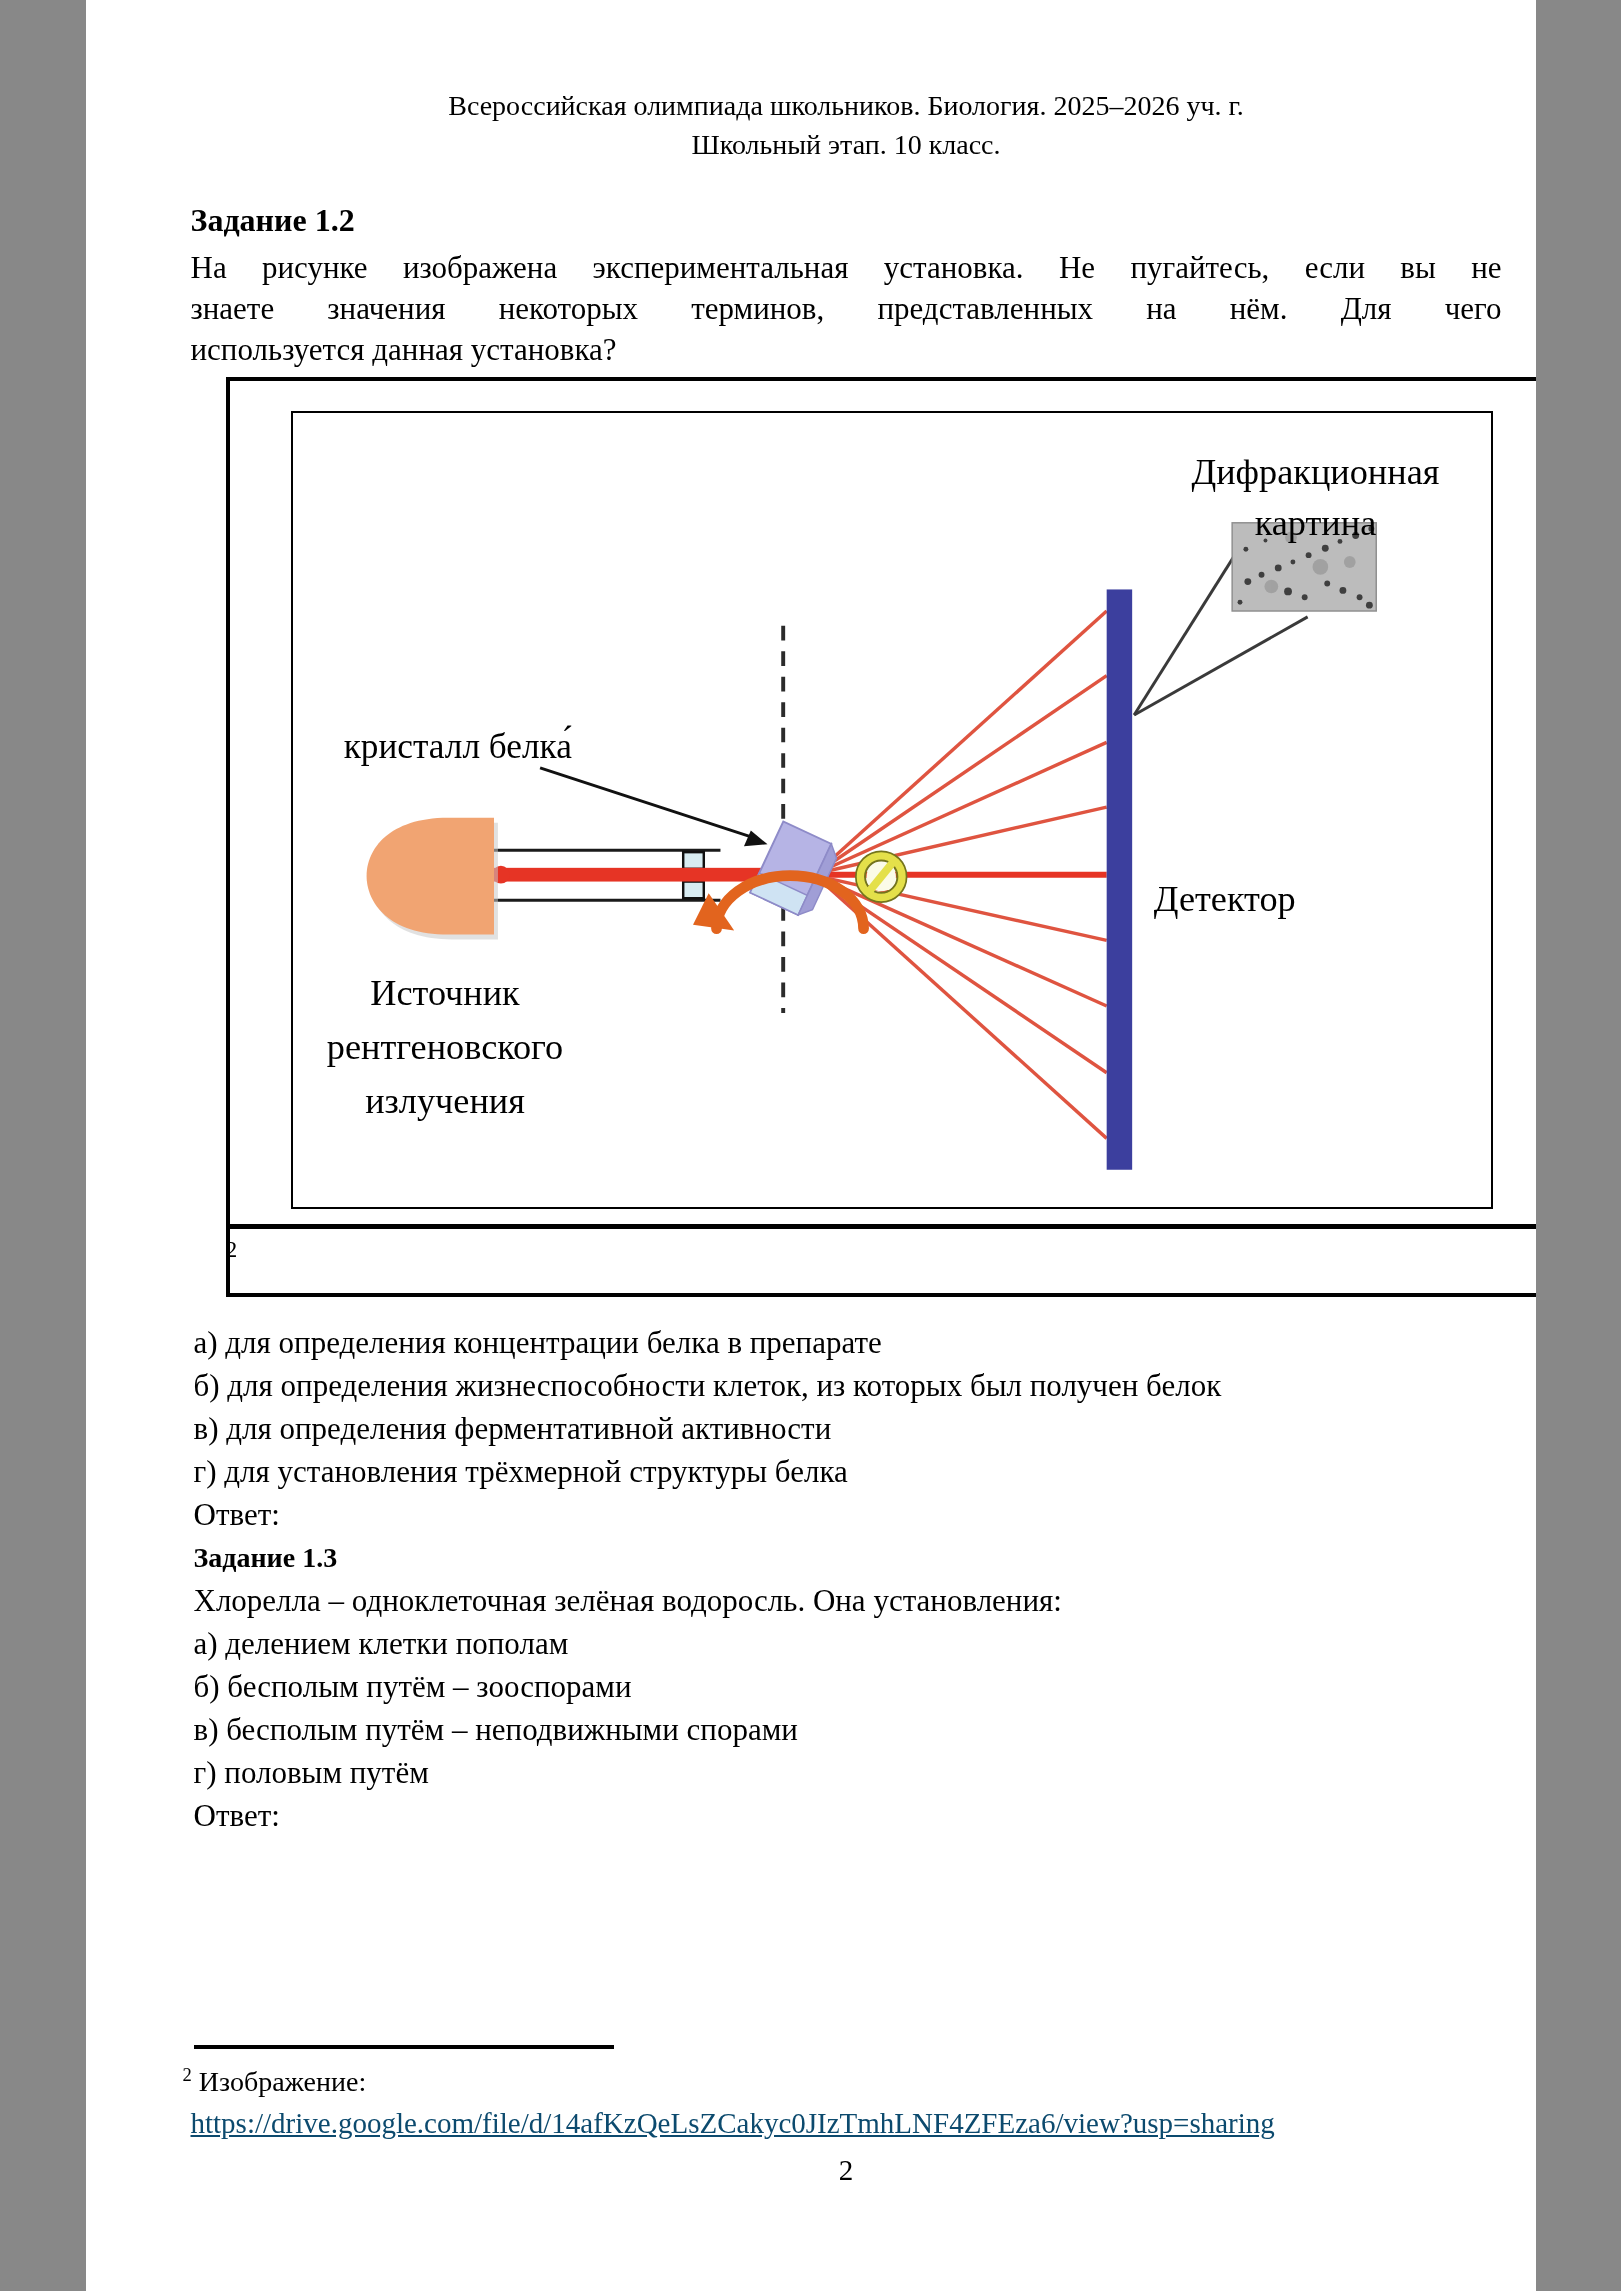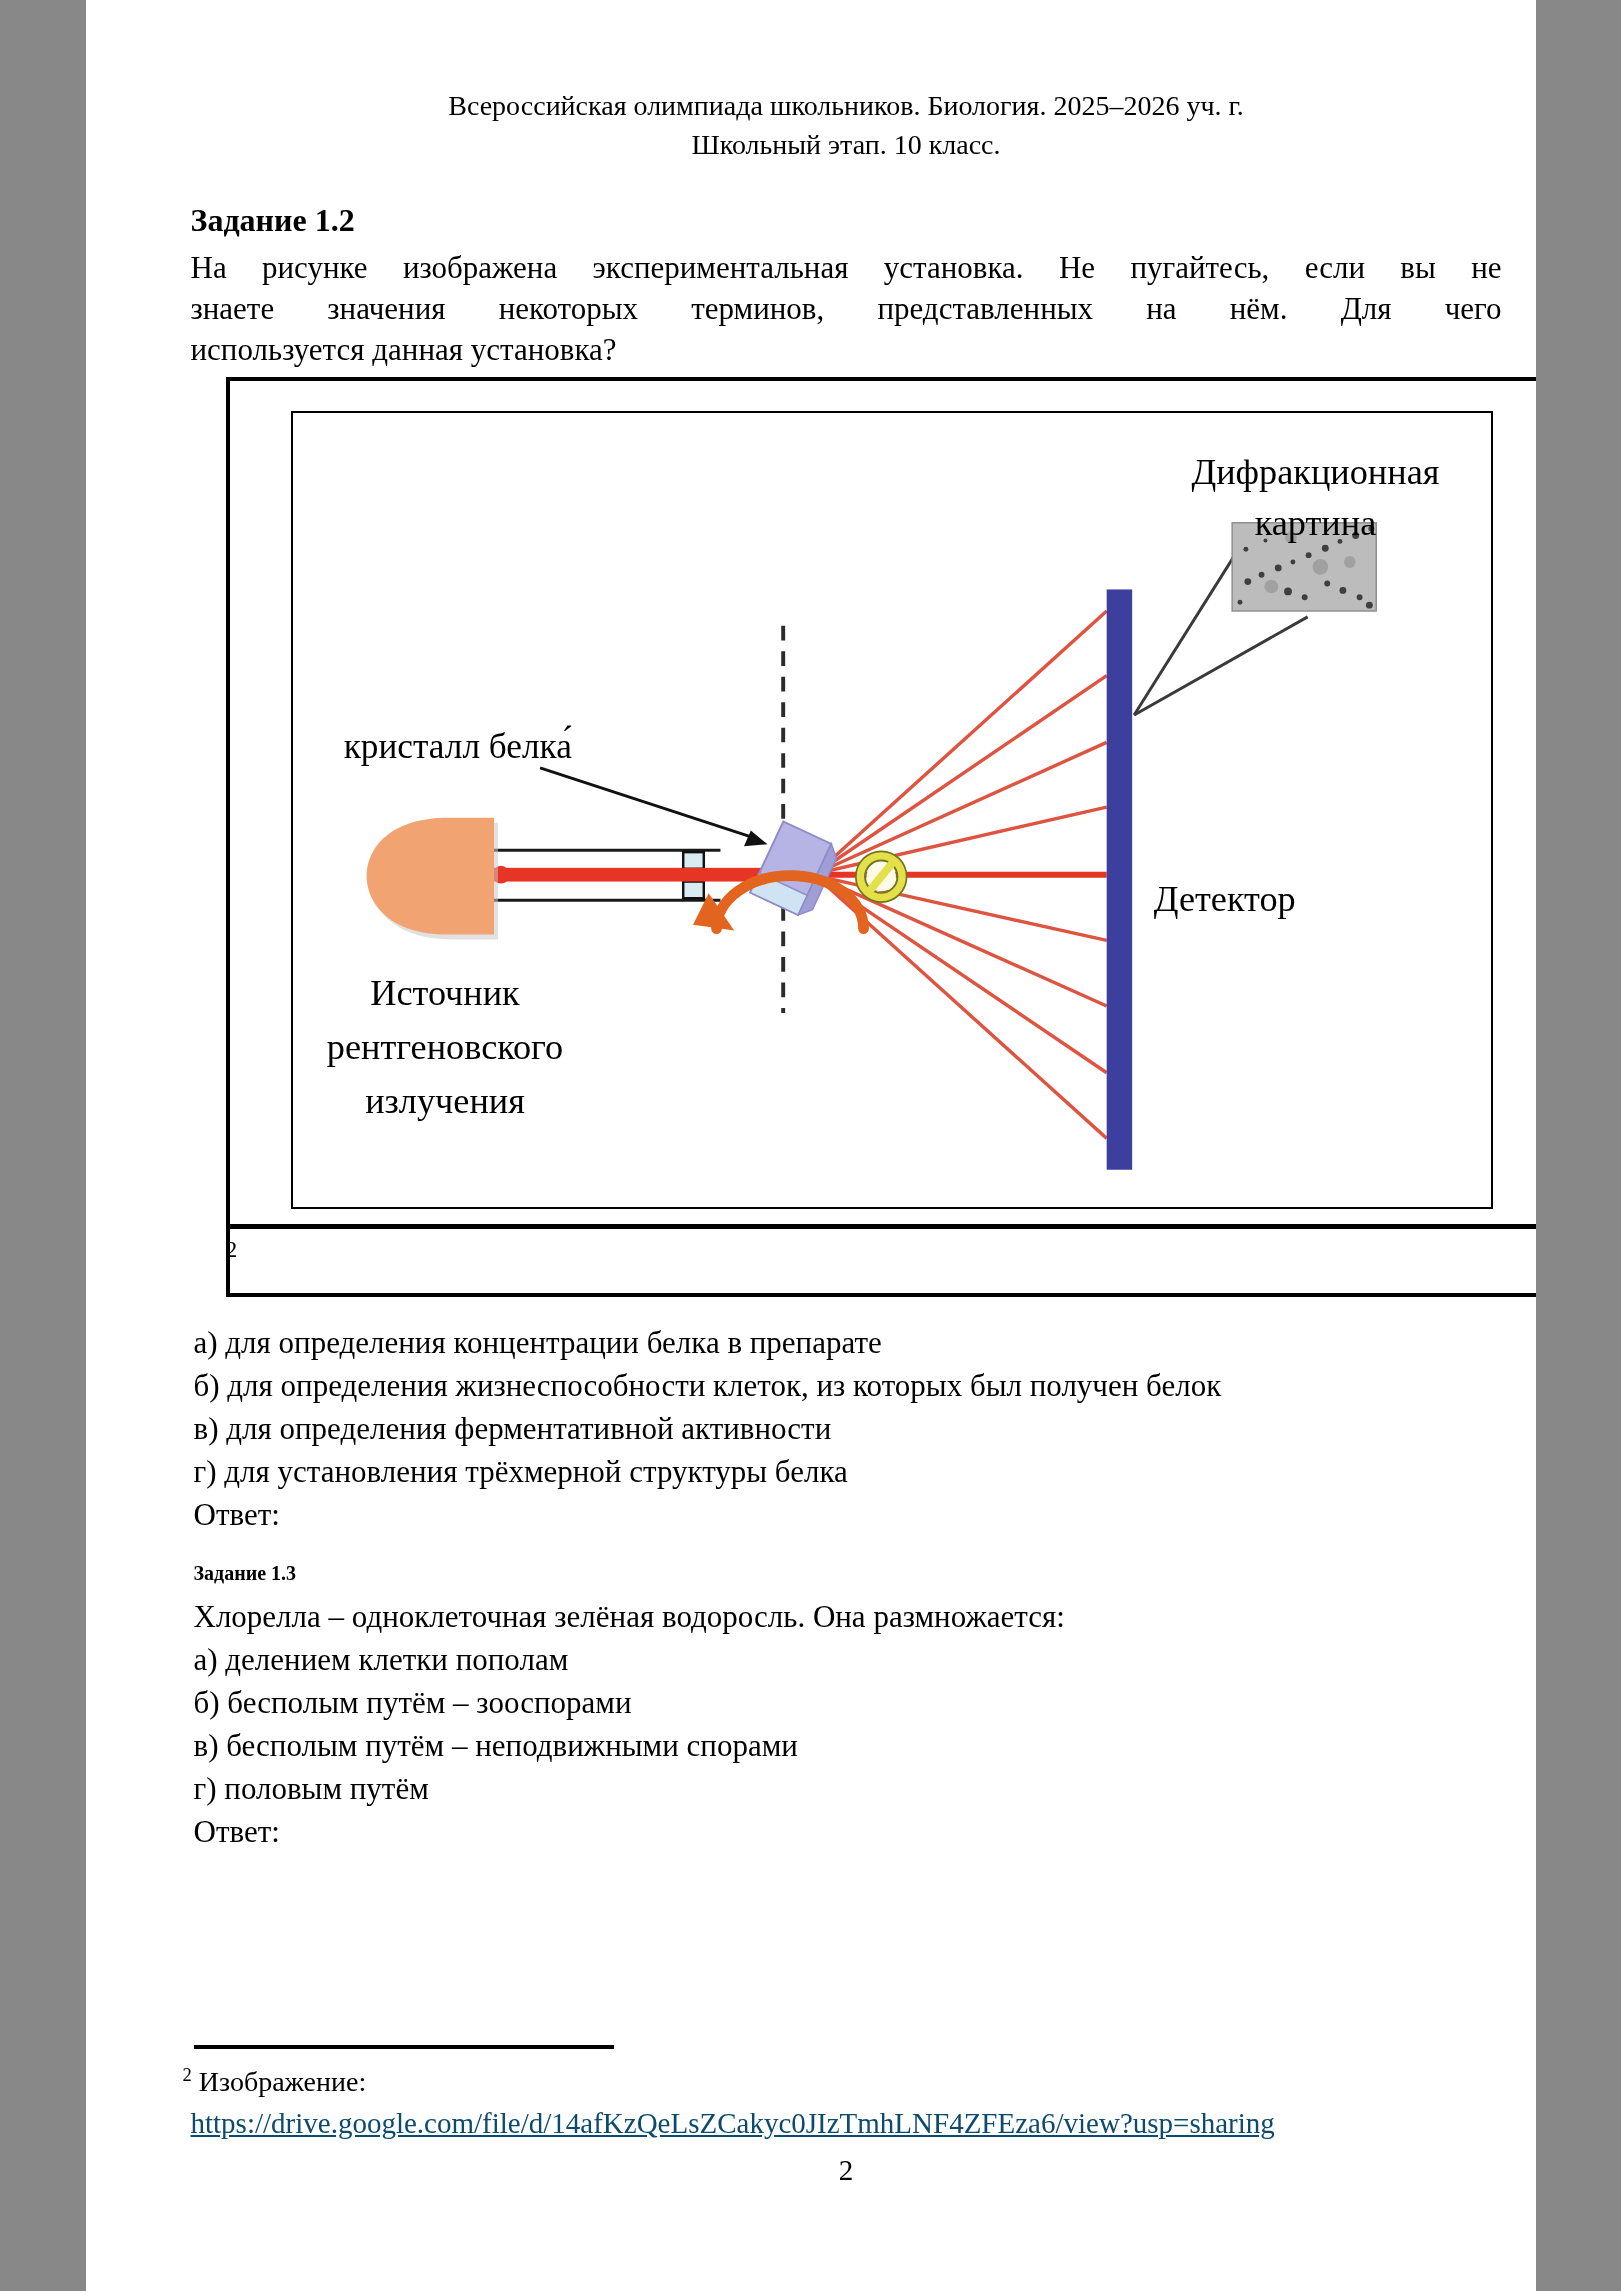--- a/index.html
+++ b/index.html
@@ -13,21 +13,21 @@
   .t12-title{position:absolute;left:105px;top:202px;font-size:32px;font-weight:bold;text-align:center;}
   .para{position:absolute;left:105px;top:247px;width:1311px;font-size:31px;line-height:41px;}
   .para .just{text-align:justify;text-align-last:justify;}
   .figure-outer{position:absolute;left:140px;top:377px;width:1320px;height:912px;
     border:4.9px solid #000;background:#fff;}
   .figure-inner{position:absolute;left:61px;top:30px;width:1198px;height:794px;
     border:2.9px solid #000;background:#fff;}
   .fig-divider{position:absolute;left:-2px;top:843px;width:1325px;height:4.9px;background:#000;}
   .fig-footmark{position:absolute;left:-3.9px;top:855px;font-size:23.5px;}
   .textblock{position:absolute;left:108px;top:1321px;width:1372px;font-size:31px;line-height:43px;}
-  .textblock .bold{font-weight:bold;font-size:20px;margin-top:16px;}
+  .textblock .bold{font-weight:bold;font-size:28px;}
   .footnote-rule{position:absolute;left:108px;top:2045px;width:420px;height:3.9px;background:#000;}
   .footnote-label{position:absolute;left:97px;top:2064px;font-size:28px;}
   .footnote-label sup{font-size:18.6px;}
   .footnote-link{position:absolute;left:105px;top:2107px;font-size:29px;}
   .footnote-link a{color:#0c4a6e;}
   .pagenum{position:absolute;left:105px;top:2154px;width:1311px;text-align:center;font-size:29px;}
   svg{font-family:"Liberation Serif","DejaVu Serif",serif;}
 </style>
 </head>
 <body>
@@ -153,21 +153,21 @@
     <div class="fig-footmark">2</div>
   </div>
 
   <div class="textblock">
     <div>а) для определения концентрации белка в препарате</div>
     <div>б) для определения жизнеспособности клеток, из которых был получен белок</div>
     <div>в) для определения ферментативной активности</div>
     <div>г) для установления трёхмерной структуры белка</div>
     <div>Ответ:</div>
     <div class="bold">Задание 1.3</div>
-    <div>Хлорелла – одноклеточная зелёная водоросль. Она размножается:</div>
+    <div>Хлорелла – одноклеточная зелёная водоросль. Она установления:</div>
     <div>а) делением клетки пополам</div>
     <div>б) бесполым путём – зооспорами</div>
     <div>в) бесполым путём – неподвижными спорами</div>
     <div>г) половым путём</div>
     <div>Ответ:</div>
   </div>
 
   <div class="footnote-rule"></div>
   <div class="footnote-label">
     <sup>2</sup>

